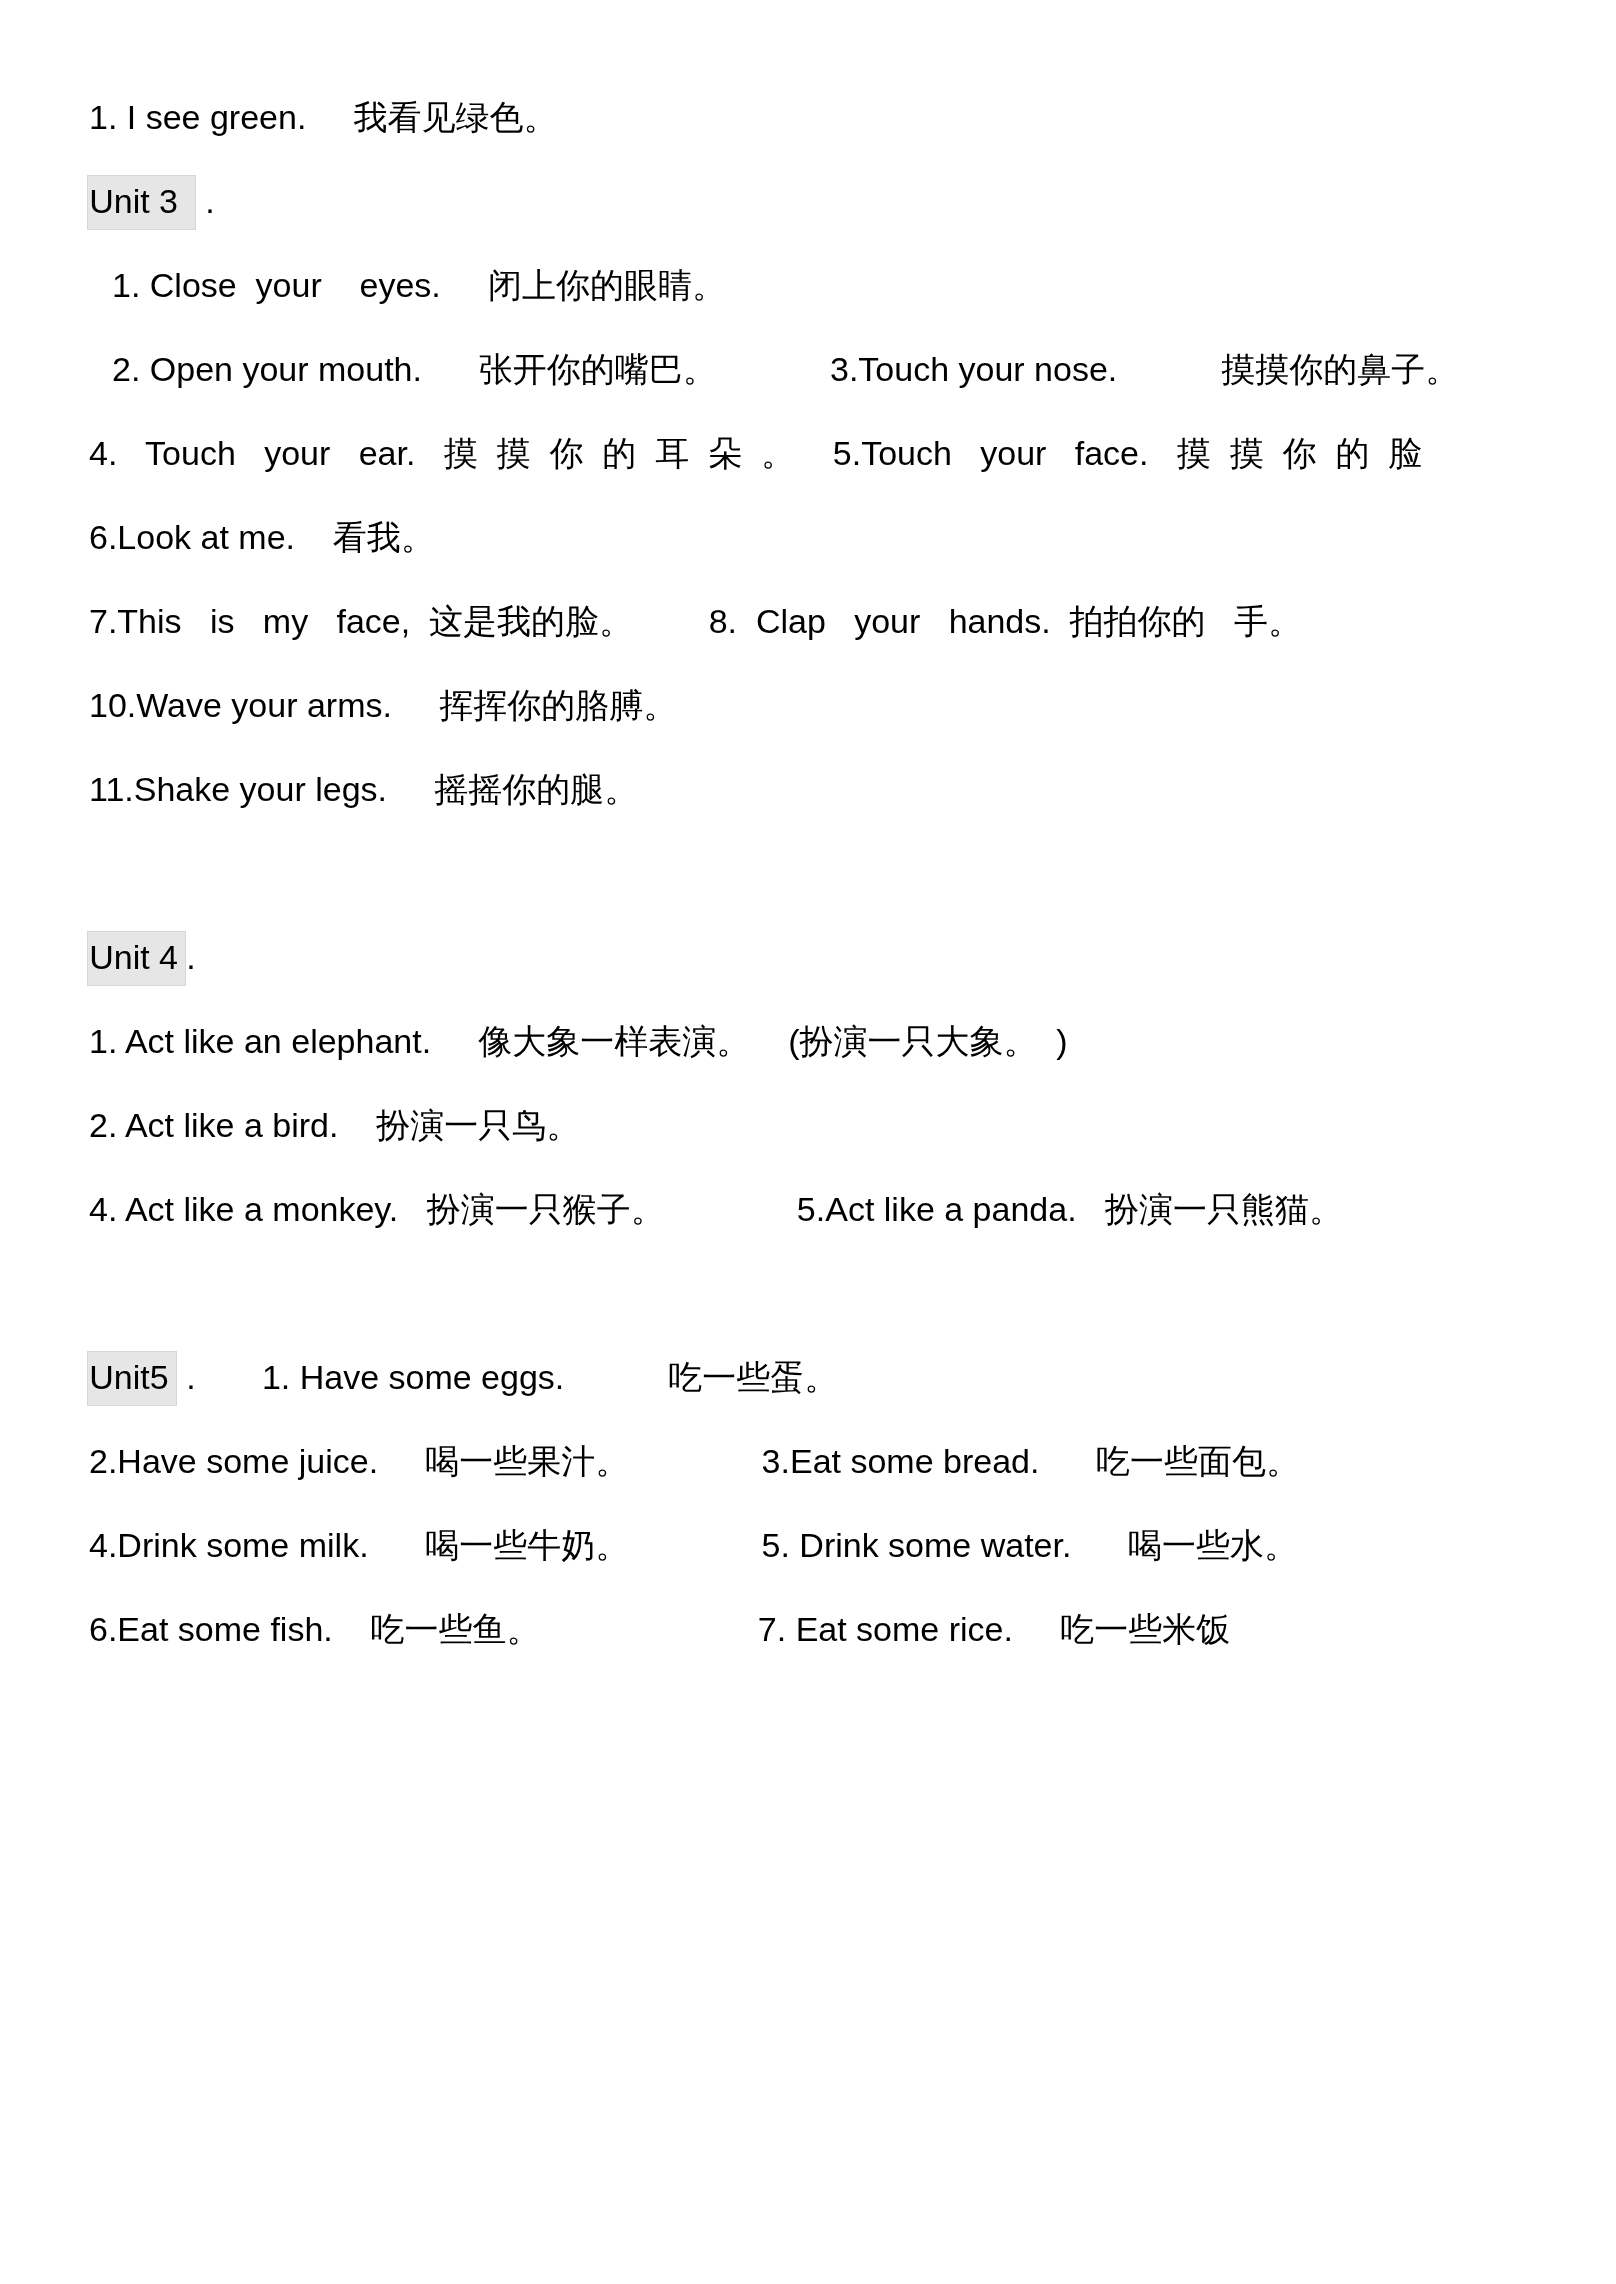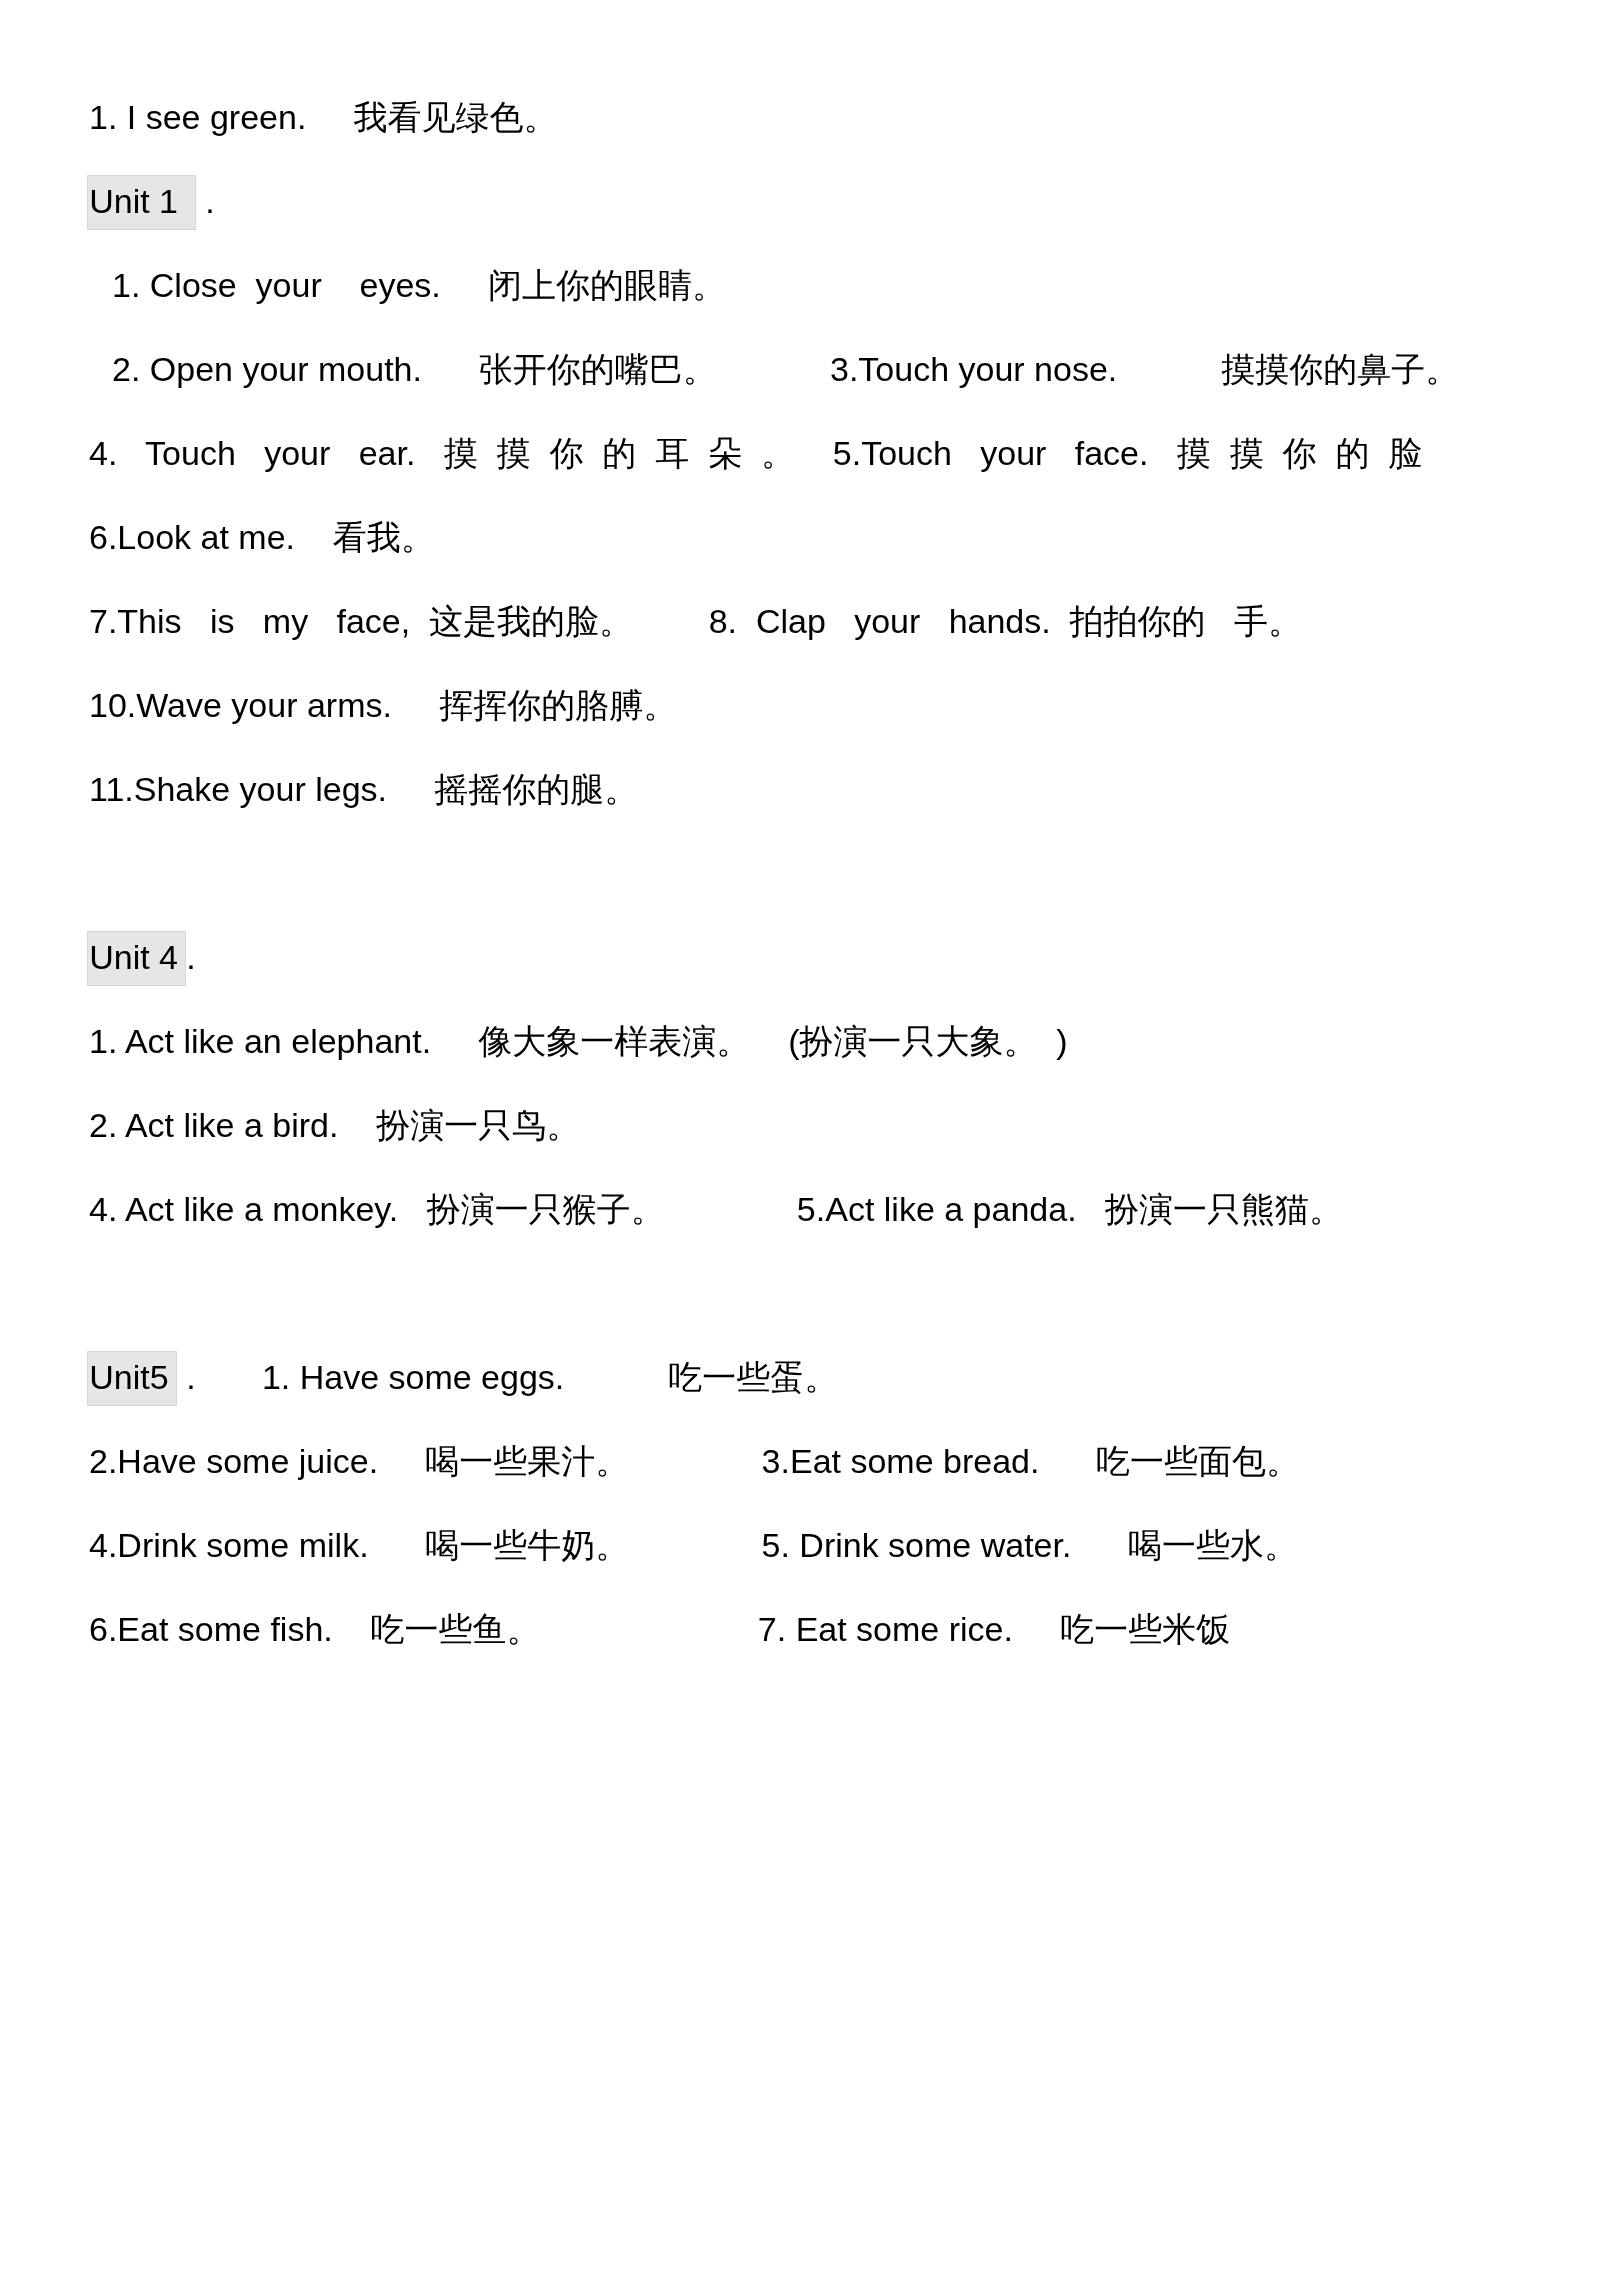--- a/index.html
+++ b/index.html
@@ -36,21 +36,21 @@
     padding: 5.7px 7.3px 9px 1.6px;
     margin-left: -2.4px;
   }
 </style>
 </head>
 <body>
 
 <div class="page">
   <div class="doc">
       <p class="line"><span>1. I see green.     我看见绿色。</span></p>
-      <p class="line"><span class="hl">Unit 1 </span><span> .</span></p>
+      <p class="line"><span class="hl">Unit 3 </span><span> .</span></p>
       <p class="line indent"><span>1. Close  your    eyes.     闭上你的眼睛。</span></p>
       <p class="line indent"><span>2. Open your mouth.      张开你的嘴巴。            3.Touch your nose.           摸摸你的鼻子。</span></p>
       <p class="line"><span>4.   Touch   your   ear.   摸  摸  你  的  耳  朵  。    5.Touch   your   face.   摸  摸  你  的  脸</span></p>
       <p class="line"><span>6.Look at me.    看我。</span></p>
       <p class="line"><span>7.This   is   my   face,  这是我的脸。        8.  Clap   your   hands.  拍拍你的   手。</span></p>
       <p class="line"><span>10.Wave your arms.     挥挥你的胳膊。</span></p>
       <p class="line"><span>11.Shake your legs.     摇摇你的腿。</span></p>
       <p class="line"></p>
       <p class="line"><span class="hl">Unit 4</span><span>.</span></p>
       <p class="line"><span>1. Act like an elephant.     像大象一样表演。    (扮演一只大象。  )</span></p>

